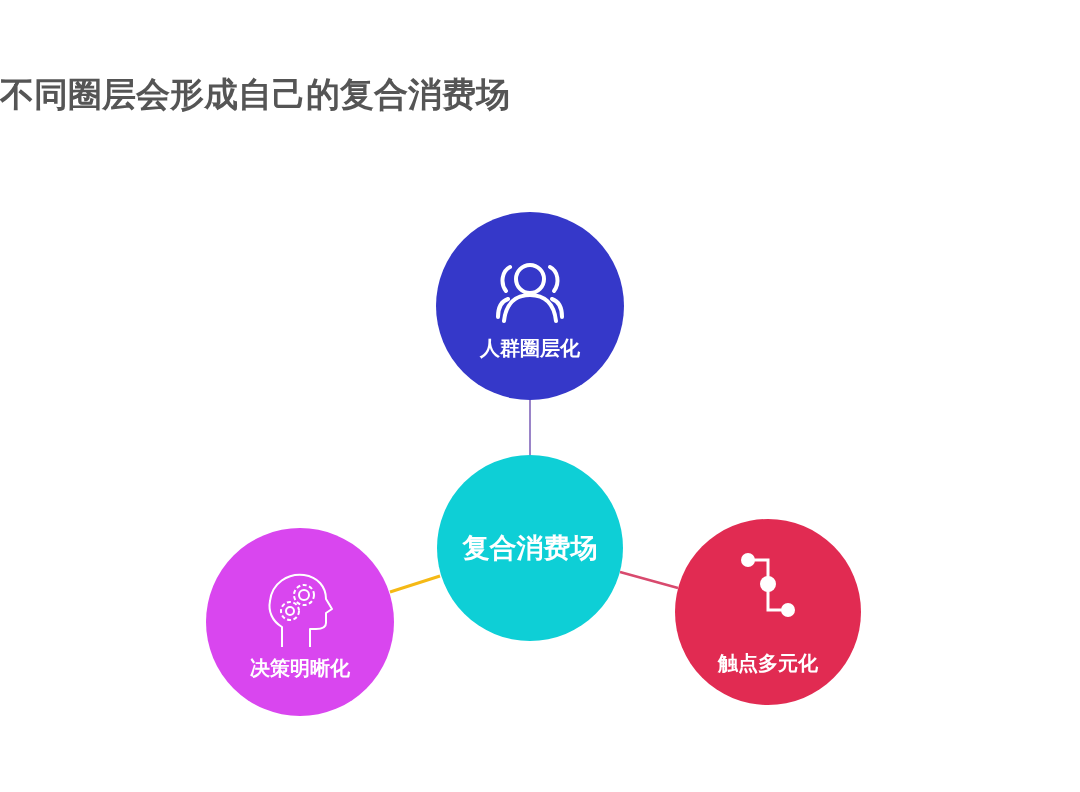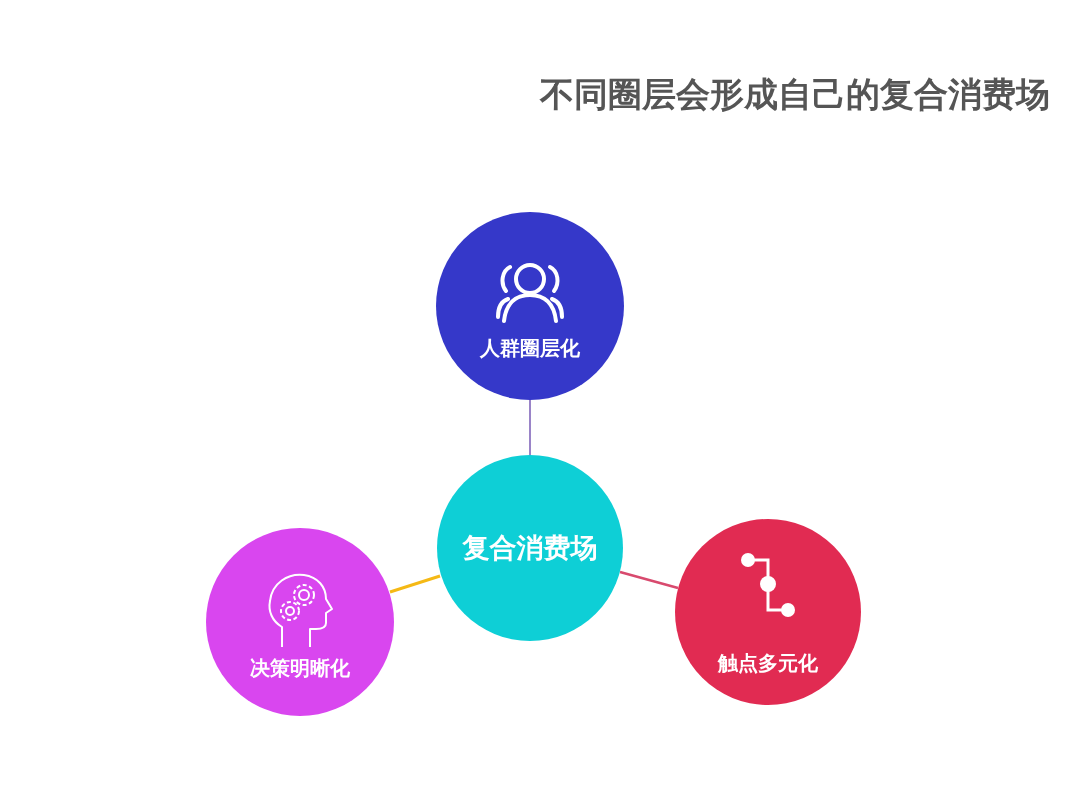--- a/index.html
+++ b/index.html
@@ -1,18 +1,18 @@
 <!DOCTYPE html>
 <html><head>
 <meta charset="utf-8">
 <style>
   html, body { margin: 0; padding: 0; background: #ffffff; }
   body { width: 1080px; height: 792px; position: relative; overflow: hidden;
          font-family: "DejaVu Sans", "Liberation Sans", sans-serif; }
-  .title { position: absolute; left: 0; top: 72px; width: 1050px; text-align: right;
+  .title { position: absolute; left: 0; top: 72px; width: 1050px; text-align: left;
            font-size: 34px; font-weight: bold; color: #555555; letter-spacing: 0px; }
   svg.links { position: absolute; left: 0; top: 0; }
   .node { position: absolute; border-radius: 50%; display: flex; flex-direction: column;
           align-items: center; justify-content: center; color: #ffffff; }
   .node .label { font-weight: bold; font-size: 20px; white-space: nowrap; }
   .node .icon { display: block; }
   .center-label { font-size: 27px !important; }
 </style>
 </head>
 <body>

